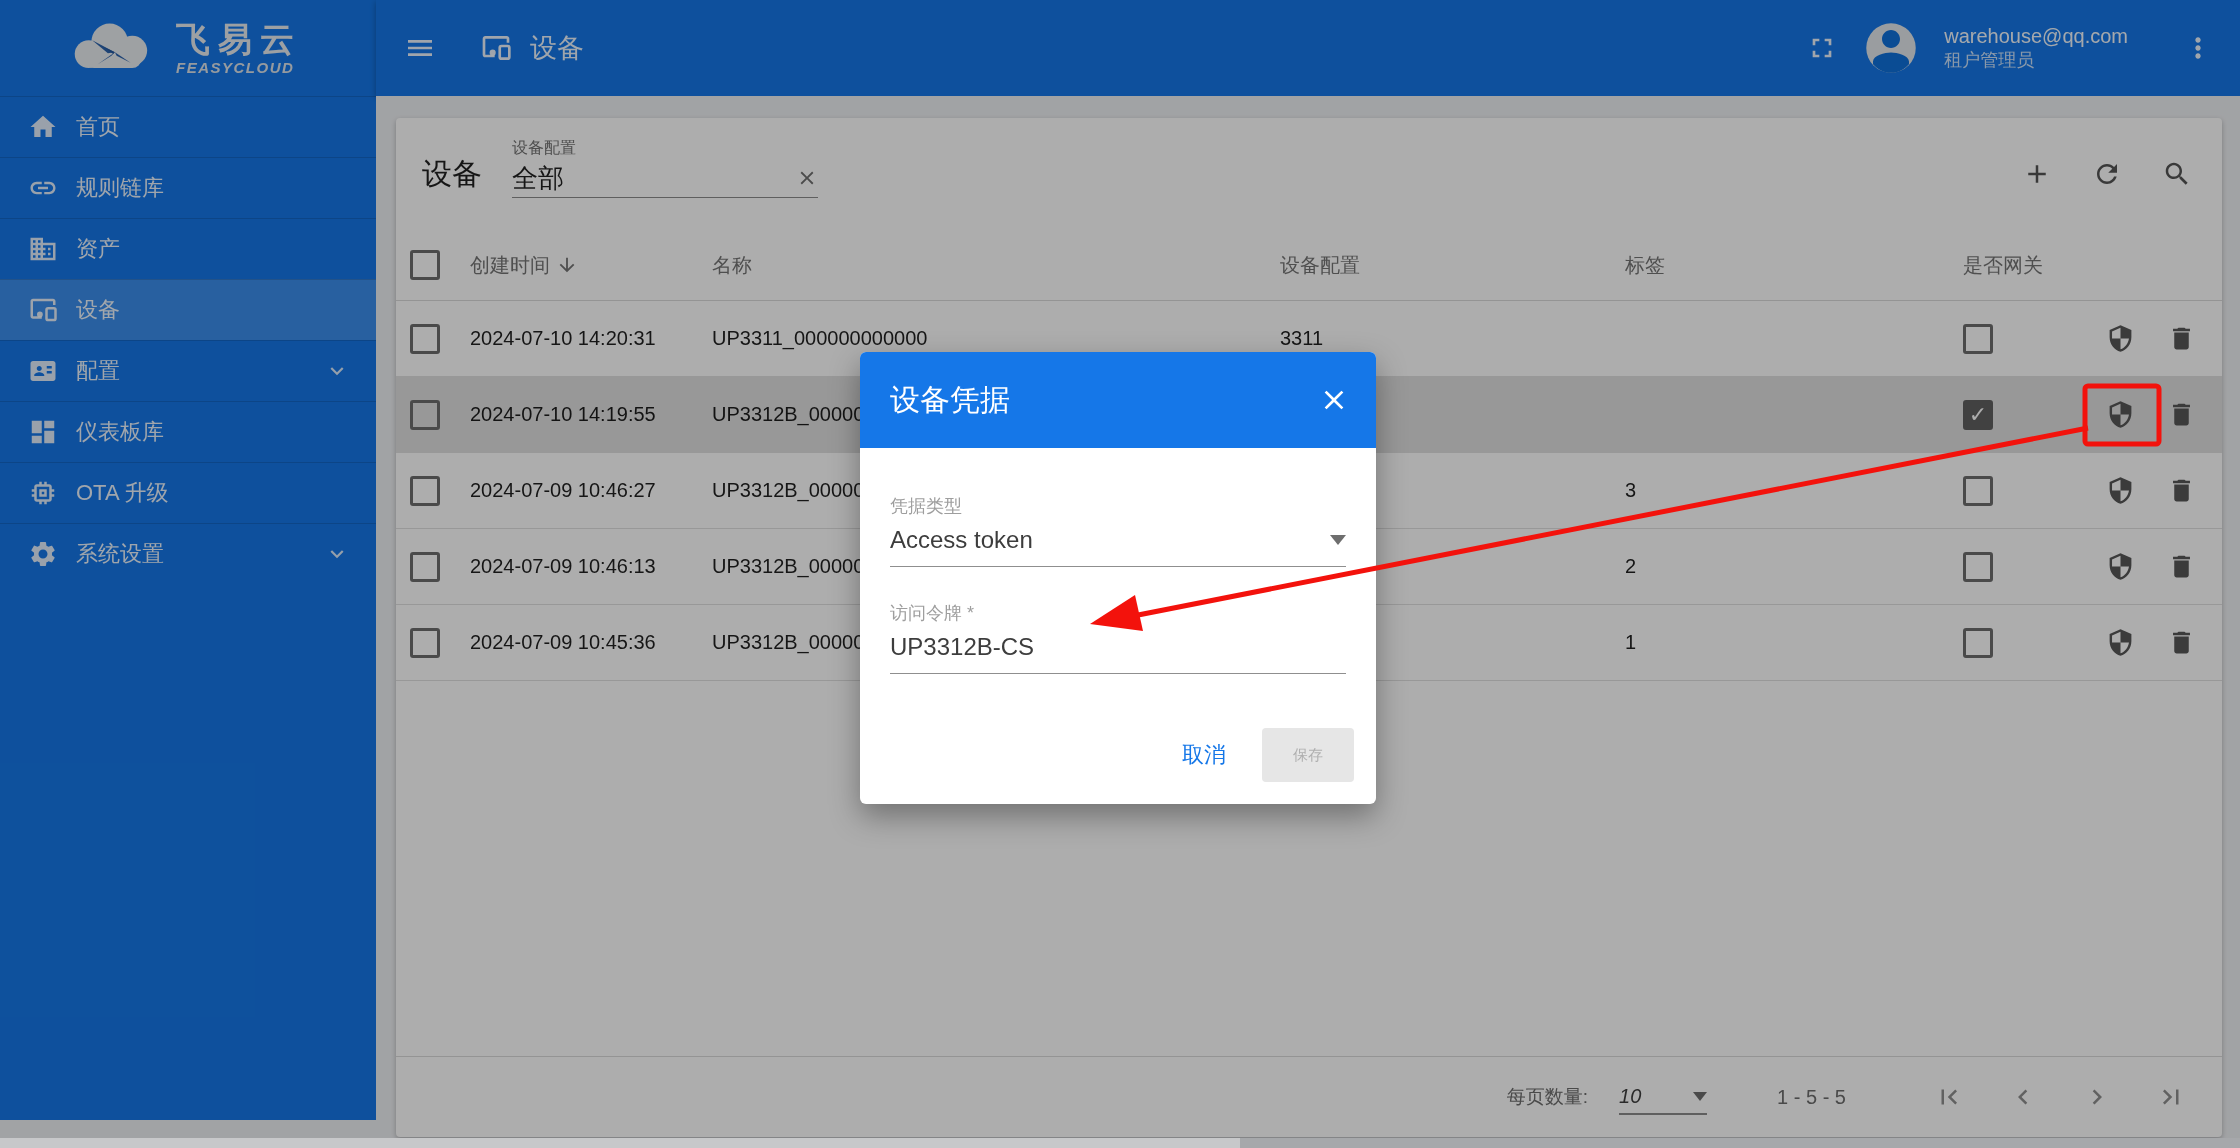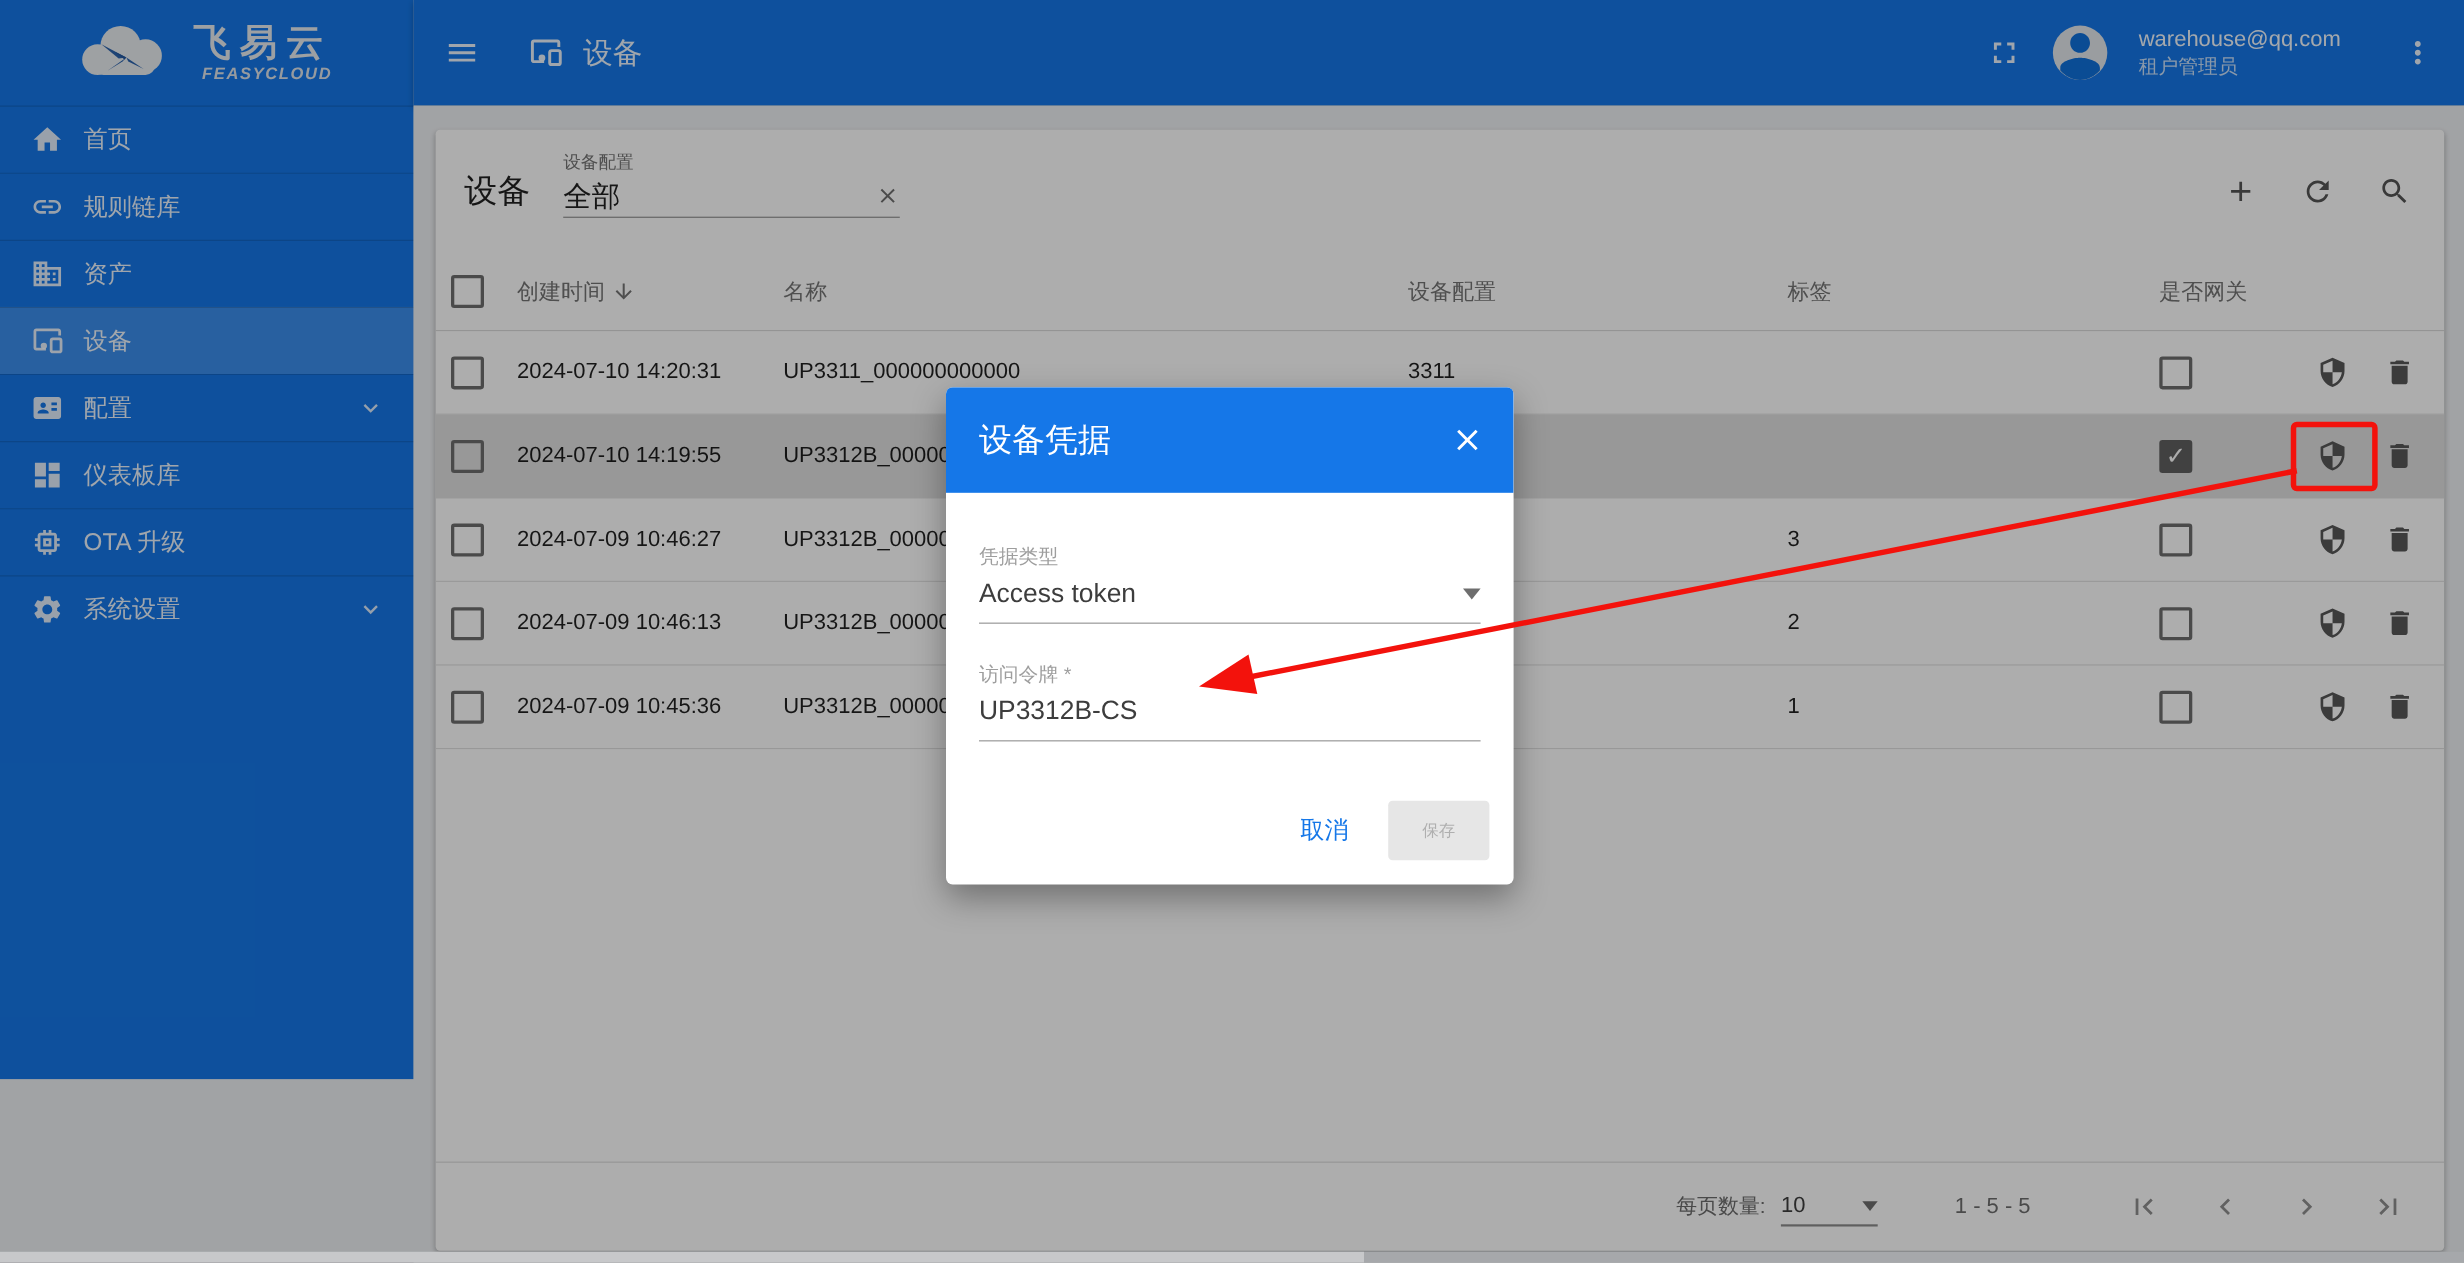--- a/index.html
+++ b/index.html
@@ -13,21 +13,21 @@
   .tb-icon{width:32px;height:32px;fill:rgba(255,255,255,.92);}
   .hamburger{margin-left:28px;background:none;border:none;cursor:pointer;padding:0;display:flex;}
   .tb-title{display:flex;align-items:center;gap:18px;margin-left:44px;font-size:27px;color:rgba(255,255,255,.92);}
   .tb-right{margin-left:auto;display:flex;align-items:center;gap:26px;margin-right:26px;}
   .avatar{width:54px;height:54px;}
   .user-block{line-height:1.25;}
   .user-email{font-size:20px;color:rgba(255,255,255,.95);}
   .user-role{font-size:18px;color:rgba(255,255,255,.78);}
 
   
-  .sidebar{position:absolute;left:0;top:0;width:376px;height:981px;background:var(--primary);text-align:right;}
+  .sidebar{position:absolute;left:0;top:0;width:376px;height:1120px;background:var(--primary);}
   .logo{height:96px;display:flex;align-items:center;padding-left:66px;gap:14px;}
   .logo-texts{display:flex;flex-direction:column;line-height:1;}
   .logo-cn{font-size:34px;font-weight:bold;color:#E7ECF1;letter-spacing:8px;}
   .logo-en{font-size:15px;font-weight:bold;font-style:italic;color:#DDE4EA;letter-spacing:1.5px;margin-top:4px;}
   .side-item{height:60px;display:flex;align-items:center;padding-left:28px;gap:18px;
              border-top:1px solid rgba(0,0,0,.14);color:rgba(255,255,255,.92);cursor:pointer;position:relative;}
   .side-item .mi{width:30px;height:30px;fill:rgba(255,255,255,.88);}
   .side-label{font-size:22px;}
   .side-item.active{background:rgba(255,255,255,.17);}
   .chev{position:absolute;right:26px;width:26px;height:26px;fill:rgba(255,255,255,.85);}
@@ -61,22 +61,22 @@
   .cb.checked{background:#616161;border-color:#616161;color:#fff;font-size:22px;font-weight:bold;}
   .row-actions{display:flex;justify-content:flex-end;gap:32px;}
   .abtn{background:none;border:none;padding:0;cursor:pointer;display:flex;}
   .abtn svg{width:29px;height:29px;fill:#575757;}
   .spacer{flex:1 1 auto;}
 
   
   .tfoot{height:80px;border-top:1px solid #DADADA;display:flex;align-items:center;justify-content:flex-end;
          gap:0;padding-right:36px;flex:0 0 auto;color:#6E6E6E;padding-left:26px;}
   .pp-label{font-size:19px;}
-  .pp-select{display:flex;align-items:center;justify-content:space-between;width:88px;margin-left:14px;
-             border-bottom:2px solid #8C8C8C;height:34px;cursor:pointer;}
+  .pp-select{display:flex;align-items:center;justify-content:space-between;width:88px;margin-left:31px;
+             border-bottom:2px solid #8C8C8C;height:34px;cursor:pointer;font-style:italic;}
   .pp-value{font-size:20px;color:#3F3F3F;}
   .pp-arrow{width:0;height:0;border-left:7px solid transparent;border-right:7px solid transparent;border-top:9px solid #6E6E6E;}
   .pp-range{font-size:20px;margin-left:70px;}
   .pager{display:flex;align-items:center;gap:44px;margin-left:88px;}
   .pbtn{background:none;border:none;padding:0;cursor:pointer;display:flex;}
   .pbtn svg{width:30px;height:30px;fill:#8F8F8F;}
 
   
   .backdrop{position:absolute;inset:0;background:rgba(0,0,0,.32);z-index:50;}
   .hscroll{position:absolute;left:0;bottom:0;width:2240px;height:10px;background:#A6A8AB;z-index:55;}

